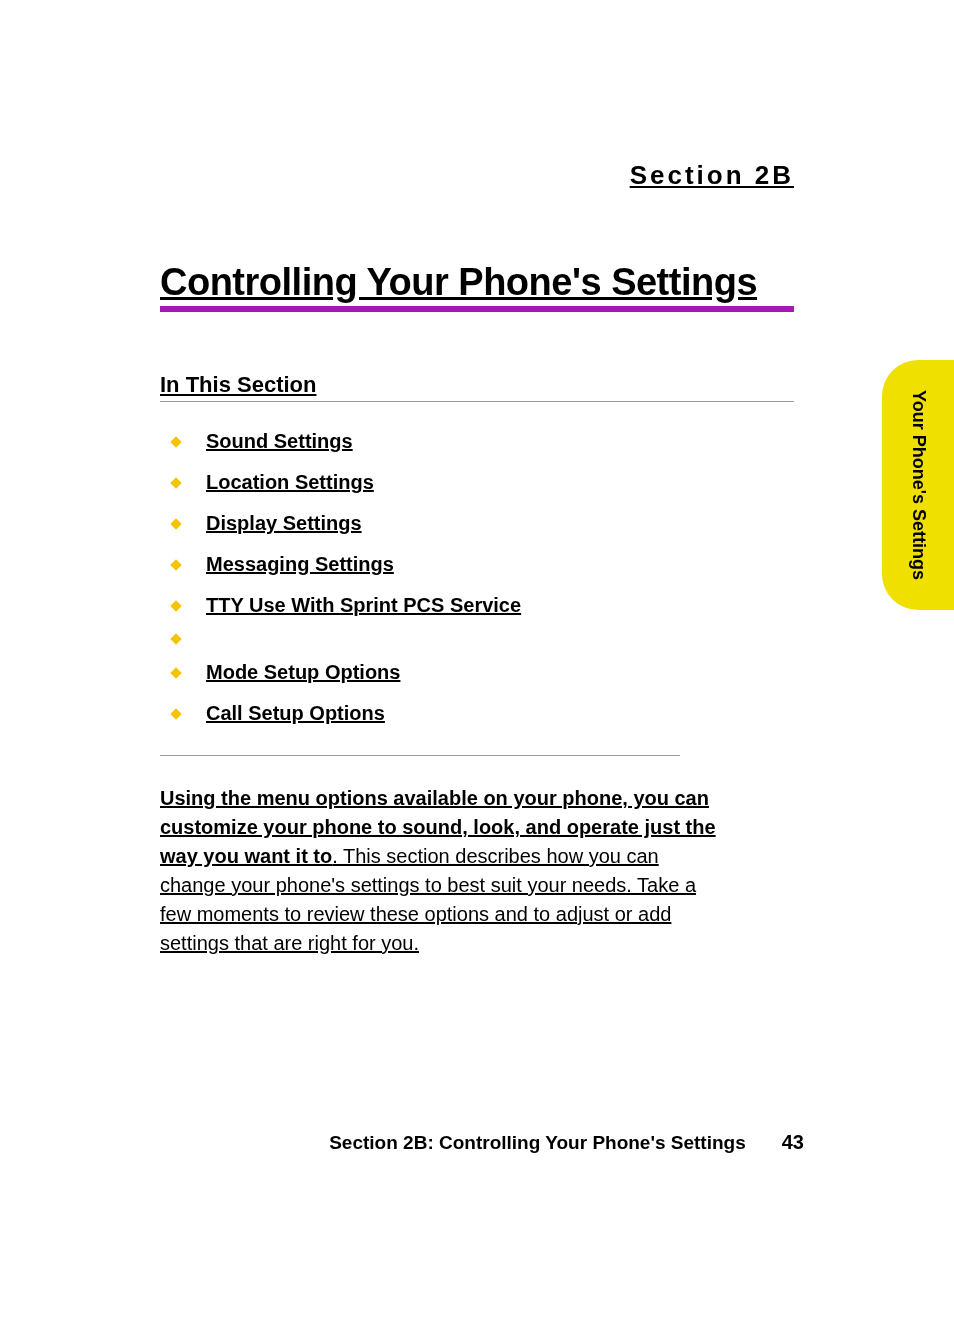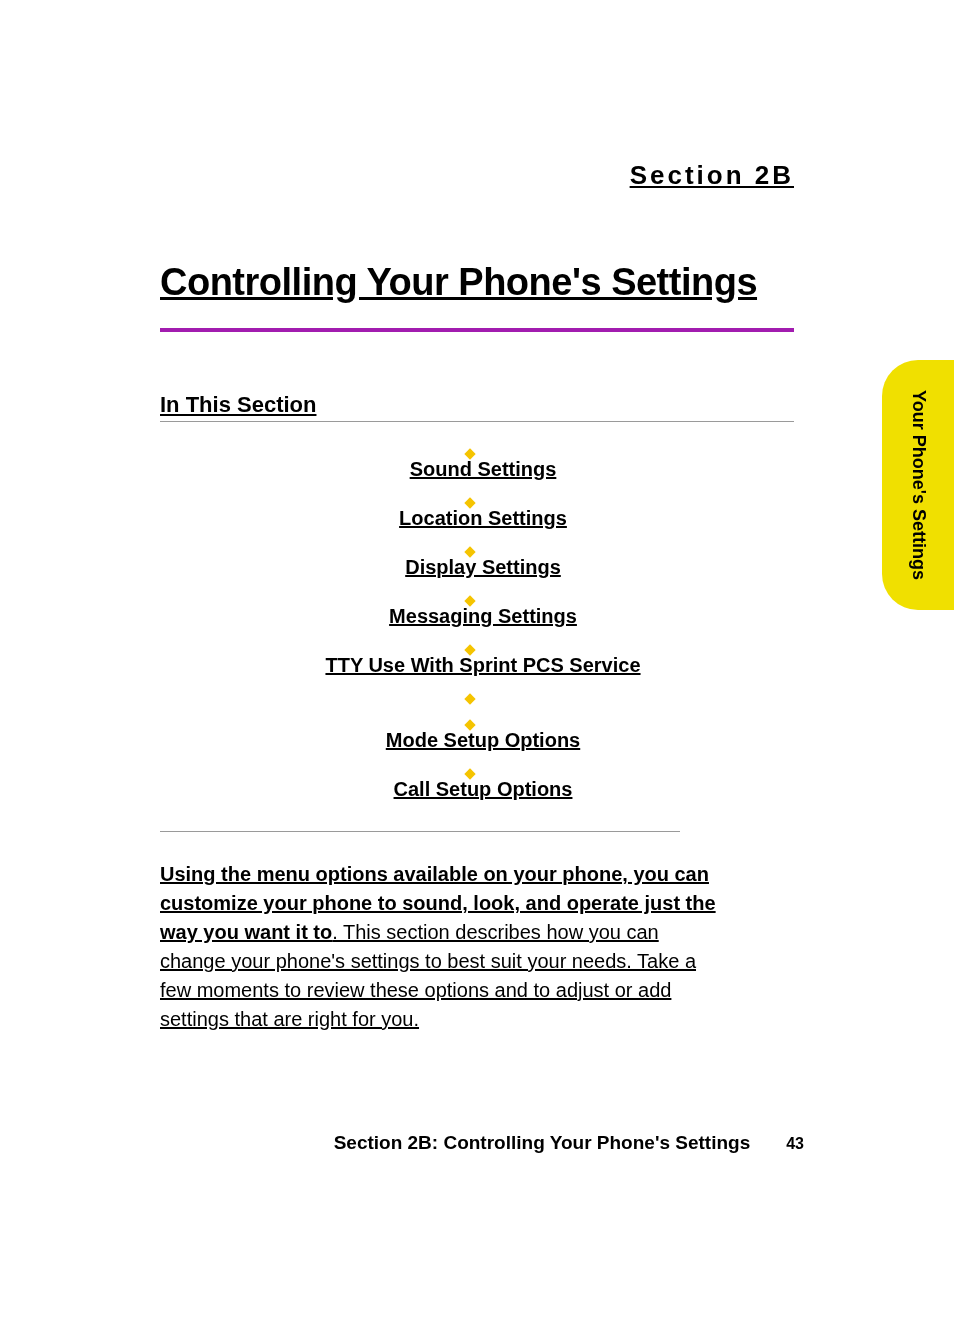--- a/index.html
+++ b/index.html
@@ -23,41 +23,40 @@
       text-align: right;
       font-size: 26px;
       font-weight: 700;
       letter-spacing: 3px;
       margin-bottom: 70px;
     }
     .page-title {
       font-size: 38px;
       font-weight: 700;
       letter-spacing: -0.5px;
-      padding-bottom: 24px;
-      border-bottom: 4px solid #a21caf;
+      padding-bottom: 2px;
+      border-bottom: 6px solid #a21caf;
       margin-bottom: 60px;
     }
     .subsection-title {
       font-size: 22px;
       font-weight: 700;
       padding-bottom: 3px;
       border-bottom: 1px solid #9a9a9a;
       margin-bottom: 28px;
     }
     .toc-list {
       list-style: none;
       margin-bottom: 30px;
       padding-left: 12px;
     }
     .toc-item {
       display: flex;
       align-items: center;
       margin-bottom: 18px;
-      flex-direction: column;
     }
     .diamond-icon {
       display: inline-block;
       width: 8px;
       height: 8px;
       background: #f5c400;
       transform: rotate(45deg);
       margin-right: 26px;
       flex-shrink: 0;
     }
@@ -107,21 +106,21 @@
       display: flex;
       justify-content: flex-end;
       align-items: baseline;
       font-weight: 700;
     }
     .footer-title {
       font-size: 19px;
       margin-right: 36px;
     }
     .footer-page {
-      font-size: 16px;
+      font-size: 20px;
     }
   </style>
 </head>
 <body>
 
 <div class="page-content">
 
   <div class="section-label">Section 2B</div>
 
   <h1 class="page-title">Controlling Your Phone's Settings</h1>

